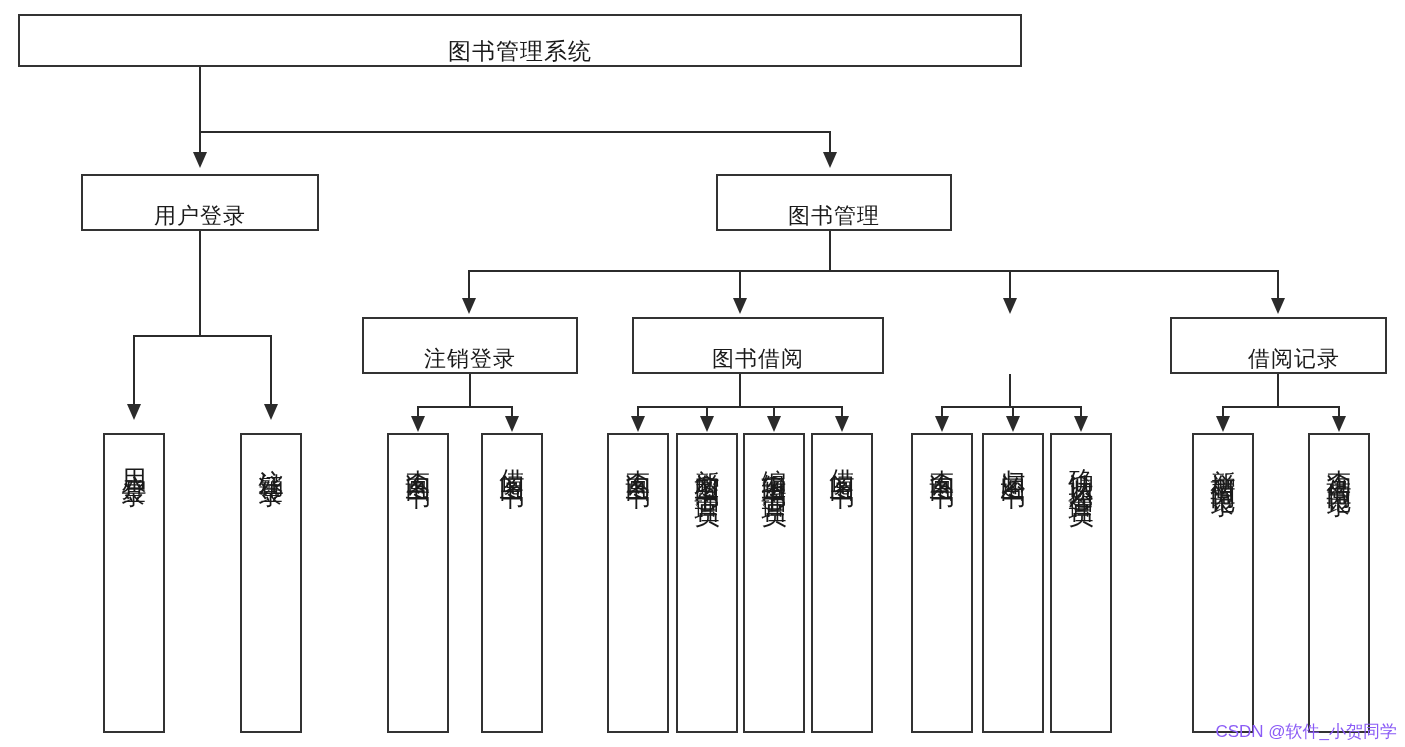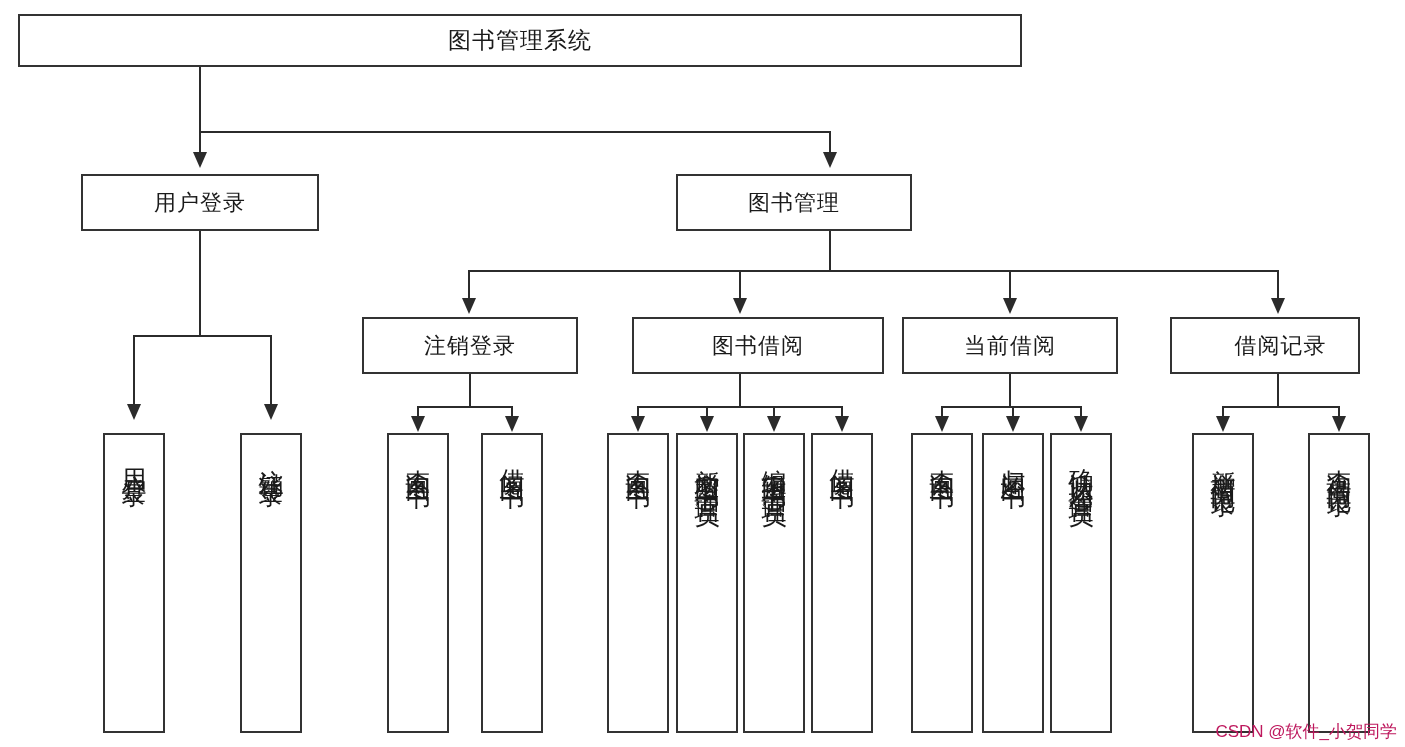--- a/index.html
+++ b/index.html
@@ -15,21 +15,21 @@
     background:#ffffff;
     overflow:hidden;
   }
   
   .node{
     position:absolute;
     box-sizing:border-box;
     background:#ffffff;
     border:2px solid #333333;
     display:flex;
-    align-items:center;
+    align-items:flex-end;
     justify-content:center;
     color:#1a1a1a;
     z-index:3;
   }
   .node .label{
     display:block;
     text-align:center;
     line-height:1.18;
   }
   
@@ -67,21 +67,21 @@
     border-right:7px solid transparent;
     border-top:16px solid #2b2b2b;
     z-index:2;
   }
   
   #watermark{
     position:absolute;
     right:8px;
     bottom:4px;
     font-size:17px;
-    color:#be185d;
+    color:#8b5cf6;
     white-space:nowrap;
     z-index:5;
     font-family:"Liberation Sans","DejaVu Sans",sans-serif;
   }
 </style>
 </head>
 <body>
 
 <div id="canvas">
 
@@ -96,21 +96,21 @@
   <div class="edge v" style="left:199px;top:131px;width:2px;height:25px;"></div>
   <div class="arrow" style="left:193px;top:152px;"></div>
 
   <div class="edge v" style="left:829px;top:131px;width:2px;height:25px;"></div>
   <div class="arrow" style="left:823px;top:152px;"></div>
 
   <div class="node h" style="left:81px;top:174px;width:238px;height:57px;">
     <span class="label">用户登录</span>
   </div>
 
-  <div class="node h" style="left:676px;top:174px;width:236px;height:57px;">
+  <div class="node h" style="left:716px;top:174px;width:236px;height:57px;">
     <span class="label">图书管理</span>
   </div>
 
   <div class="edge v" style="left:199px;top:231px;width:2px;height:106px;"></div>
   <div class="edge h" style="left:133px;top:335px;width:139px;height:2px;"></div>
   <div class="edge v" style="left:133px;top:335px;width:2px;height:72px;"></div>
   <div class="arrow" style="left:127px;top:404px;"></div>
   <div class="edge v" style="left:270px;top:335px;width:2px;height:72px;"></div>
   <div class="arrow" style="left:264px;top:404px;"></div>
 
@@ -128,24 +128,21 @@
 
   <div class="edge v" style="left:1277px;top:270px;width:2px;height:31px;"></div>
   <div class="arrow" style="left:1271px;top:298px;"></div>
 
   <div class="node h" style="left:362px;top:317px;width:216px;height:57px;">
     <span class="label">注销登录</span>
   </div>
   <div class="node h" style="left:632px;top:317px;width:252px;height:57px;">
     <span class="label">图书借阅</span>
   </div>
-  <div class="node h" style="left:902px;top:317px;width:216px;height:57px;">
-    <span class="label">当前借阅</span>
-  </div>
-  <div class="node h" style="left:1170px;top:317px;width:190px;height:57px;padding-left:31px;">
+  <div class="node h" style="left:1170px;top:317px;width:217px;height:57px;padding-left:31px;">
     <span class="label">借阅记录</span>
   </div>
 
   <div class="edge v" style="left:469px;top:374px;width:2px;height:34px;"></div>
   <div class="edge h" style="left:417px;top:406px;width:96px;height:2px;"></div>
   <div class="edge v" style="left:417px;top:406px;width:2px;height:14px;"></div>
   <div class="arrow" style="left:411px;top:416px;"></div>
   <div class="edge v" style="left:511px;top:406px;width:2px;height:14px;"></div>
   <div class="arrow" style="left:505px;top:416px;"></div>
 

